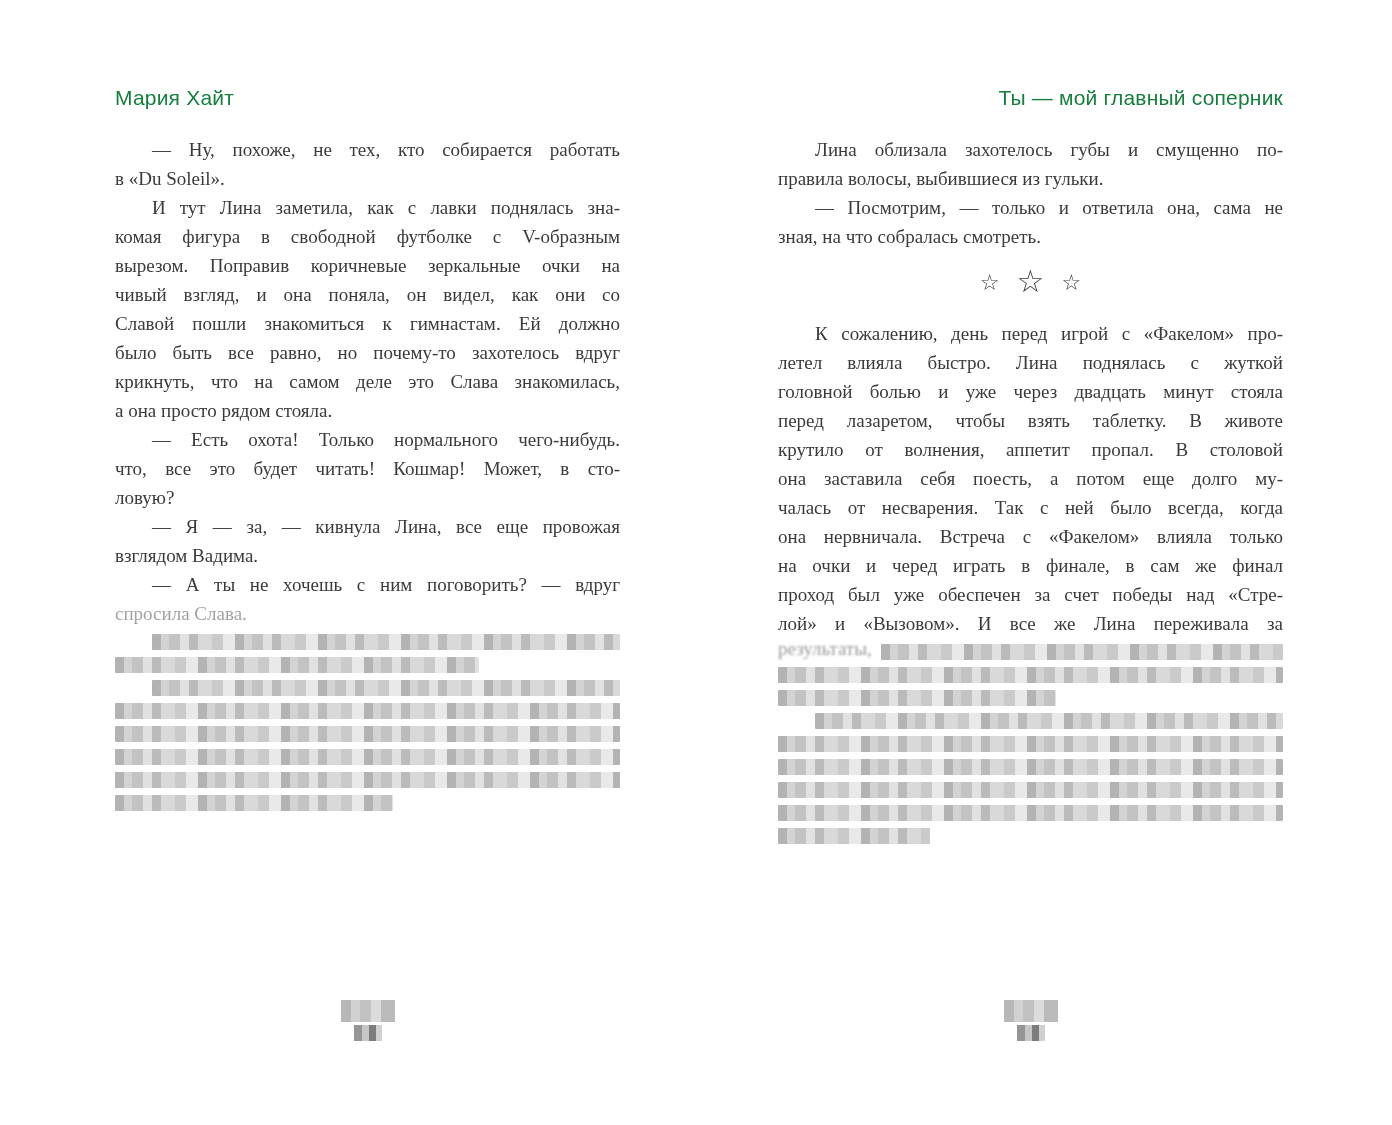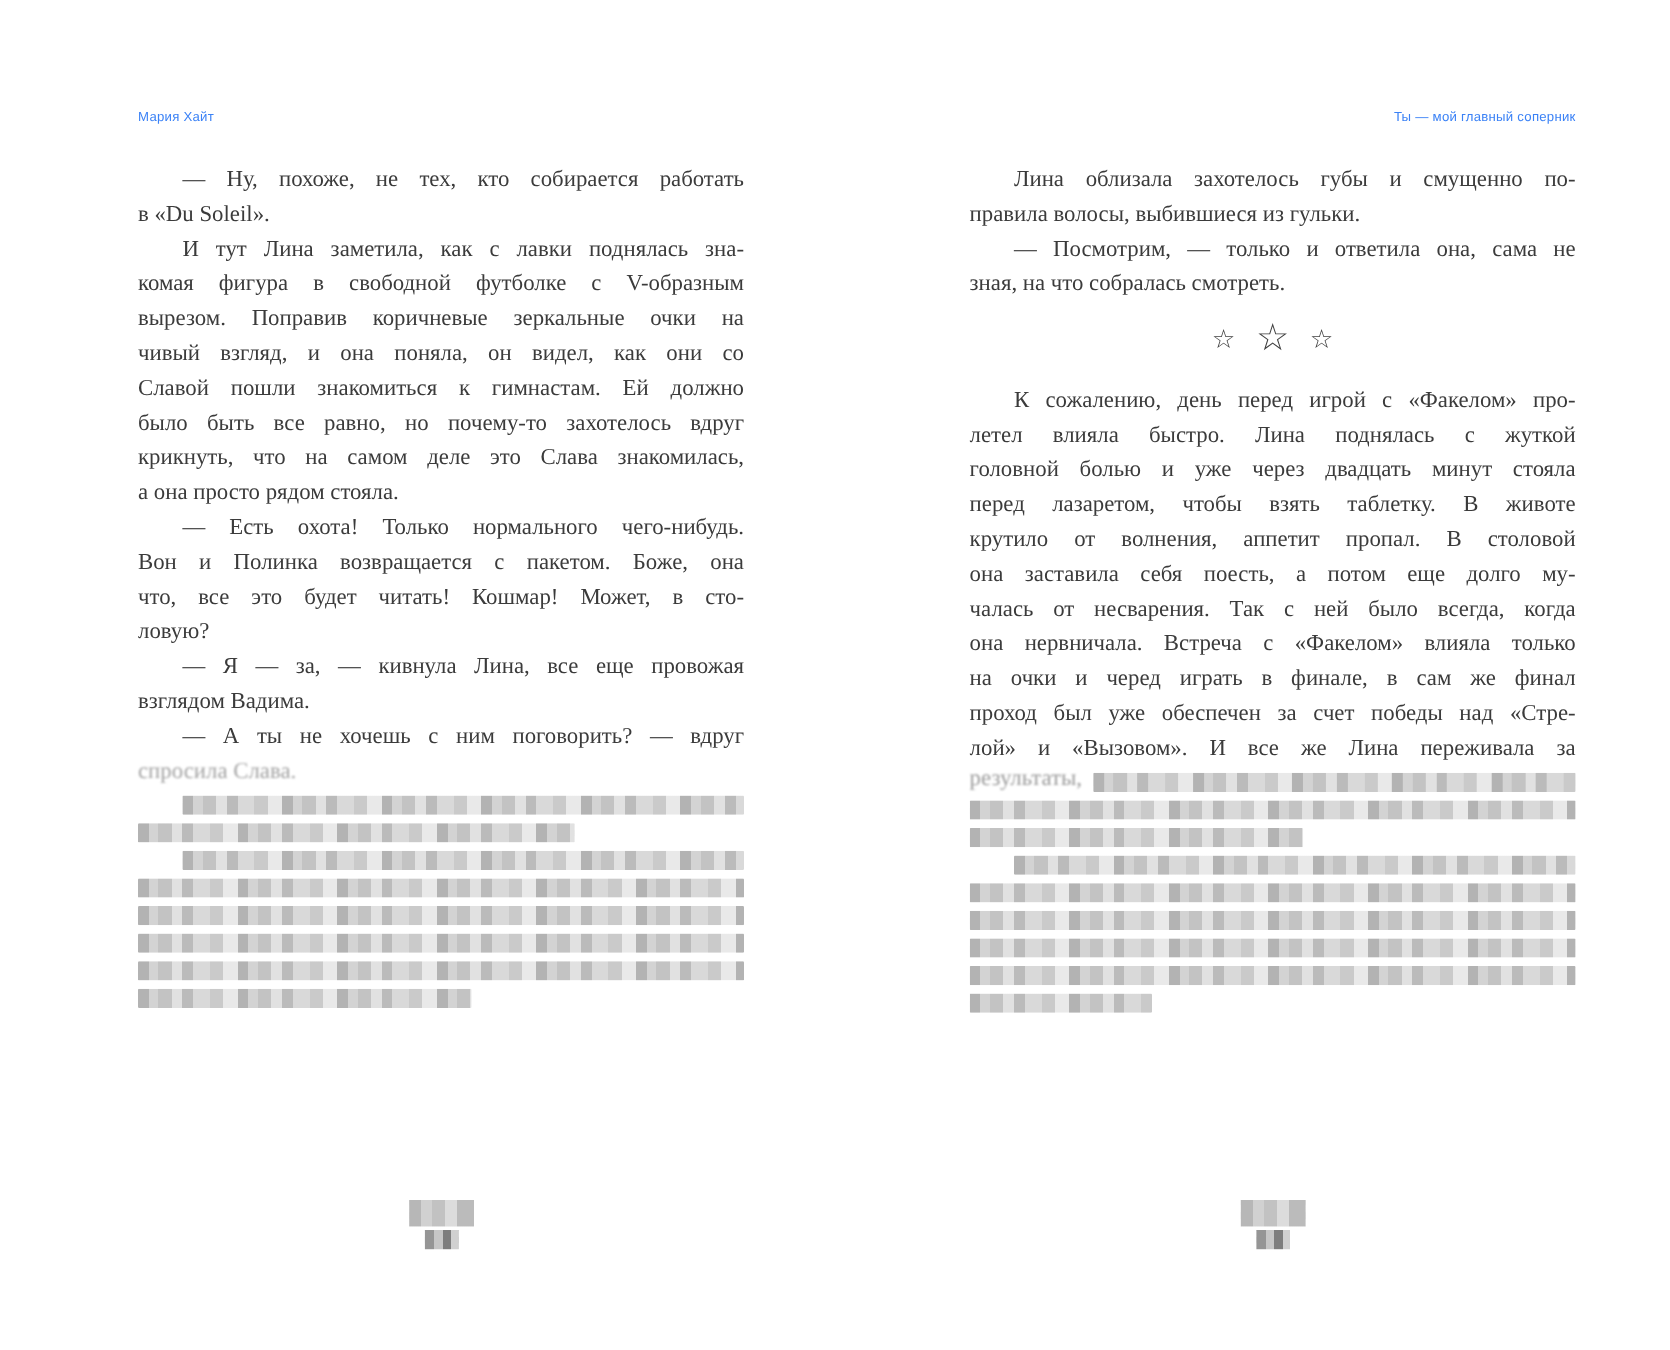--- a/index.html
+++ b/index.html
@@ -5,24 +5,24 @@
   html,body{margin:0;padding:0;}
   body{
     width:1392px;height:1125px;position:relative;
     background:#ffffff;overflow:hidden;
     font-family:"Liberation Serif", serif;
   }
   .page{
     position:absolute;top:88px;width:505px;height:990px;
   }
   .page-left{left:115px;}
-  .page-right{left:808px;}
+  .page-right{left:778px;}
   .running-header{
     font-family:"Liberation Sans", sans-serif;
-    font-size:11px;line-height:20px;color:#3b82f6;
+    font-size:21px;line-height:20px;color:#15803d;
     height:20px;margin-bottom:27px;letter-spacing:.2px;
   }
   .page-right .running-header{text-align:right;}
   .body-line{
     font-size:19px;line-height:29px;height:29px;color:#3b3b3b;
     text-align:justify;text-align-last:justify;
     overflow:hidden;white-space:normal;
   }
   .body-line.indent{text-indent:37px;}
   .body-line.last{text-align-last:left;}
@@ -75,21 +75,20 @@
       <div class="body-line last">в «Du Soleil».</div>
       <div class="body-line indent">И тут Лина заметила, как с лавки поднялась зна-</div>
       <div class="body-line">комая фигура в свободной футболке с V-образным</div>
       <div class="body-line">вырезом. Поправив коричневые зеркальные очки на</div>
       <div class="body-line">чивый взгляд, и она поняла, он видел, как они со</div>
       <div class="body-line">Славой пошли знакомиться к гимнастам. Ей должно</div>
       <div class="body-line">было быть все равно, но почему-то захотелось вдруг</div>
       <div class="body-line">крикнуть, что на самом деле это Слава знакомилась,</div>
       <div class="body-line last">а она просто рядом стояла.</div>
       <div class="body-line indent">— Есть охота! Только нормального чего-нибудь.</div>
-      <div class="body-line">Вон и Полинка возвращается с пакетом. Боже, она</div>
       <div class="body-line">что, все это будет читать! Кошмар! Может, в сто-</div>
       <div class="body-line last">ловую?</div>
       <div class="body-line indent">— Я — за, — кивнула Лина, все еще провожая</div>
       <div class="body-line last">взглядом Вадима.</div>
       <div class="body-line indent">— А ты не хочешь с ним поговорить? — вдруг</div>
       <div class="body-line last faded">спросила Слава.</div>
       <div class="blur-para">
         <div class="blur-row blur-line" style="margin-left: 37px; width: calc(100% - 37px);"></div>
         <div class="blur-row blur-line" style="width: 72%;"></div>
       </div>

